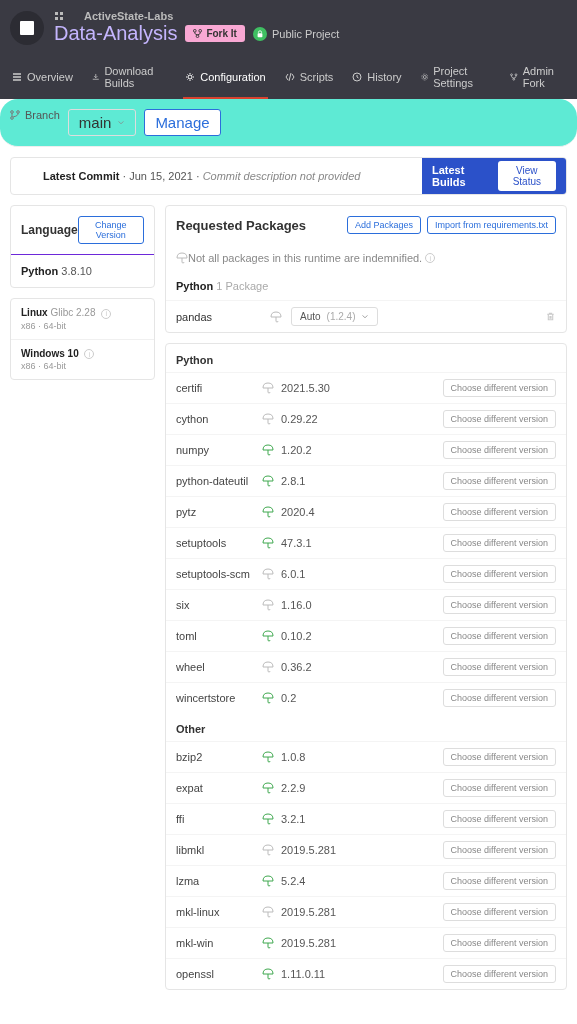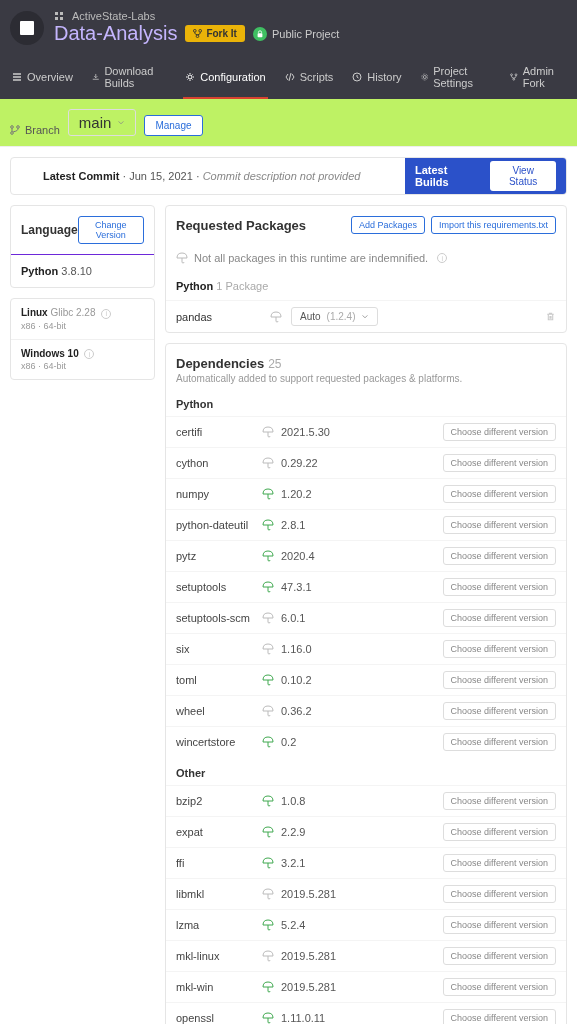--- a/index.html
+++ b/index.html
@@ -2,57 +2,57 @@
 <html><head>
 <meta charset="utf-8">
 <style>
 * { box-sizing: border-box; margin: 0; padding: 0; }
 body { font-family: -apple-system, BlinkMacSystemFont, "Segoe UI", sans-serif; font-size: 12px; color: #333; background: #fff; width: 577px; }
 .header { background: #3a3a43; color: #fff; padding: 10px 10px 0 10px; }
 .header-top { display: flex; align-items: center; gap: 10px; }
 .logo-box { width: 34px; height: 34px; background: #2c2c33; border-radius: 50%; display: flex; align-items: center; justify-content: center; }
 .logo-inner { width: 14px; height: 14px; background: #fff; border-radius: 1px; }
 .org-block { display: flex; flex-direction: column; }
-.org-link { color: #bbb; font-size: 11px; display: flex; align-items: center; gap: 8px; }
+.org-link { color: #bbb; font-size: 11px; display: flex; align-items: center; gap: 20px; font-weight: bold; }
 .project-row { display: flex; align-items: center; gap: 8px; }
 .project-name { font-size: 20px; font-weight: 500; color: #c4b5fd; }
-.fork-btn { background: #eab308; color: #333; border: none; border-radius: 3px; padding: 3px 8px; font-size: 10px; font-weight: 600; display: flex; align-items: center; gap: 4px; cursor: pointer; }
+.fork-btn { background: #f9a8d4; color: #333; border: none; border-radius: 3px; padding: 3px 8px; font-size: 10px; font-weight: 600; display: flex; align-items: center; gap: 4px; cursor: pointer; }
 .public-badge { display: flex; align-items: center; gap: 5px; font-size: 11px; color: #ccc; }
 .pub-dot { width: 14px; height: 14px; background: #3fbf62; border-radius: 50%; display: flex; align-items: center; justify-content: center; }
 .tabs { display: flex; gap: 15px; margin-top: 12px; font-size: 11px; }
 .tab { color: #ccc; padding: 8px 2px; display: flex; align-items: center; gap: 5px; cursor: pointer; border-bottom: 2px solid transparent; }
 .tab.active { color: #fff; border-bottom: 2px solid #d9432f; }
-.subbar { background: #bef264; border-bottom: 1px solid #eee; padding: 10px; display: flex; align-items: flex-end; gap: 8px; }
+.subbar { background: #5eead4; border-bottom: 1px solid #eee; padding: 10px; display: flex; align-items: flex-start; gap: 8px; border-radius: 18px; }
 .branch-lbl { display: flex; align-items: center; gap: 5px; color: #555; font-size: 11px; }
 .branch-select { display: flex; align-items: center; gap: 6px; padding: 4px 10px; border: 1px solid #ddd; border-radius: 3px; font-size: 15px; cursor: pointer; }
-.manage-btn { border: 1px solid #2b6edb; color: #2b6edb; background: #fff; border-radius: 3px; padding: 4px 10px; font-size: 10px; cursor: pointer; }
+.manage-btn { border: 1px solid #2b6edb; color: #2b6edb; background: #fff; border-radius: 3px; padding: 4px 10px; font-size: 15px; cursor: pointer; }
 .commit-bar { display: flex; margin: 10px; border: 1px solid #e5e5e5; border-radius: 4px; overflow: hidden; }
 .commit-left { flex: 1; padding: 12px; font-size: 11px; color: #555; }
 .commit-left b { color: #222; margin-left: 20px; }
 .commit-left i { color: #888; font-style: italic; }
-.commit-right { background: #2b51c9; color: #fff; display: flex; align-items: center; justify-content: space-between; padding: 0 10px; gap: 10px; width: 161px; margin-left: 12px; }
+.commit-right { background: #2b51c9; color: #fff; display: flex; align-items: center; justify-content: space-between; padding: 0 10px; gap: 10px; width: 144px; margin-left: 12px; }
 .commit-right .lb { font-size: 11px; font-weight: 600; }
 .status-btn { background: #fff; color: #2b51c9; border: none; border-radius: 3px; padding: 4px 8px; font-size: 10px; cursor: pointer; }
 .main-grid { display: flex; gap: 10px; padding: 0 10px 20px 10px; }
 .sidebar { width: 145px; display: flex; flex-direction: column; gap: 10px; }
 .card { border: 1px solid #e5e5e5; border-radius: 4px; background: #fff; }
 .card-head { display: flex; justify-content: flex-end; align-items: center; padding: 10px; border-bottom: 1px solid #6d28d9; }
 .card-title { font-size: 12px; font-weight: 600; color: #333; }
 .sm-btn { border: 1px solid #2b6edb; color: #2b6edb; background: #fff; border-radius: 3px; padding: 3px 7px; font-size: 9px; cursor: pointer; }
 .card-body { padding: 10px; font-size: 11px; color: #555; }
 .lang-row b { color: #222; font-weight: 600; }
 .plat-item { padding: 8px 10px; border-bottom: 1px solid #f0f0f0; font-size: 10px; }
 .plat-item:last-child { border-bottom: none; }
 .plat-name { color: #222; font-weight: 600; }
 .plat-sub { color: #999; margin-top: 2px; font-size: 9px; }
 .content { flex: 1; }
 .req-head { display: flex; justify-content: space-between; align-items: center; padding: 10px; }
 .req-title { font-size: 13px; font-weight: 600; color: #333; }
 .req-btns { display: flex; gap: 6px; }
-.notice { padding: 8px 10px; color: #888; font-size: 11px; display: flex; align-items: center; gap: 6px; }
+.notice { padding: 8px 10px; color: #888; font-size: 11px; display: flex; align-items: center; }
 .section-hdr { padding: 8px 10px; font-size: 11px; color: #555; }
 .section-hdr b { color: #222; }
 .pkg-row { display: flex; align-items: center; padding: 6px 10px; gap: 8px; border-top: 1px solid #f4f4f4; font-size: 11px; }
 .pkg-name { flex: 0 0 85px; color: #333; }
 .umbrella { width: 14px; flex: none; display: flex; justify-content: center; }
 .ver-select { border: 1px solid #ddd; border-radius: 3px; padding: 3px 8px; font-size: 10px; color: #555; display: flex; align-items: center; gap: 6px; cursor: pointer; }
 .spacer { flex: 1; }
 .trash { color: #ccc; cursor: pointer; }
 .deps-head { padding: 12px 10px 4px 10px; }
 .deps-title { font-size: 13px; font-weight: 600; color: #333; }
@@ -221,21 +221,21 @@
         </div>
     </div>
   </div>
 
   <div class="content">
     <div class="card">
       <div class="req-head">
         <span class="req-title">Requested Packages</span>
         <div class="req-btns">
           <button class="sm-btn">Add Packages</button>
-          <button class="sm-btn">Import this requirements.txt</button>
+          <button class="sm-btn">Import from requirements.txt</button>
         </div>
       </div>
       <div class="notice">
         <svg class="umb-gray" width="12" height="12" viewBox="0 0 12 12">
             <path d="M6 1 Q1 1 1 6 h10 Q11 1 6 1 M6 6 v4 q0 1 1 1 t1-1" stroke="currentColor" fill="none"></path>
           </svg>
         <span>Not all packages in this runtime are indemnified.</span>
         <span class="info-circ">i</span>
       </div>
       <div class="section-hdr">
@@ -260,24 +260,20 @@
         <div class="spacer"></div>
         <span class="trash">
           <svg width="11" height="11" viewBox="0 0 10 10">
               <path d="M2 3h6M3 3v5h4V3M4 3V2h2v1M4.5 4.5v2.5M5.5 4.5v2.5" stroke="#ccc" fill="none"></path>
             </svg>
         </span>
       </div>
     </div>
 
     <div class="dep-section">
-      <div class="deps-head">
-        <span class="deps-title">Dependencies</span><span class="deps-count">25</span>
-        <div class="deps-sub">Automatically added to support requested packages &amp; platforms.</div>
-      </div>
       <div class="group-hdr">Python</div>
       <div id="deps-python">
           <div class="dep-row">
             <span class="dep-name">certifi</span>
             <span class="umbrella umb-gray">
               <svg width="12" height="12" viewBox="0 0 12 12">
                 <path d="M6 1 Q1 1 1 6 h10 Q11 1 6 1 M6 6 v4 q0 1 1 1 t1-1" stroke="currentColor" fill="none"></path>
               </svg>
             </span>
             <span class="dep-ver">2021.5.30</span>

